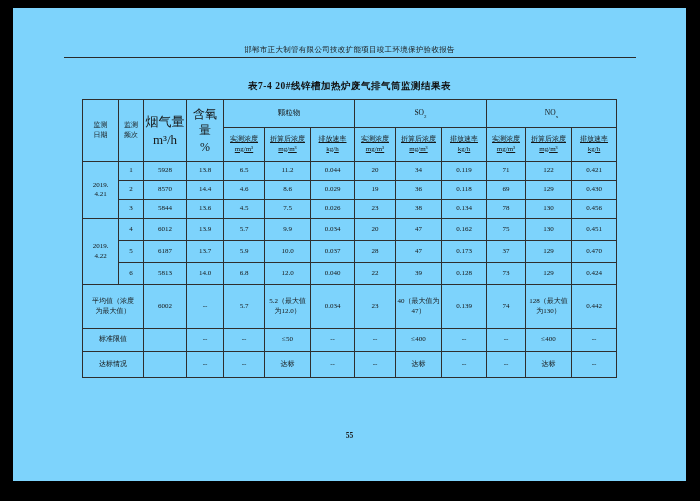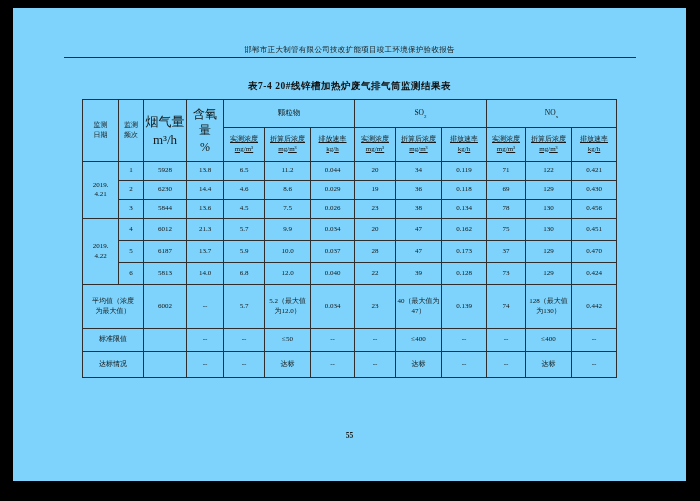--- a/index.html
+++ b/index.html
@@ -120,21 +120,21 @@
         <td>0.044</td>
         <td>20</td>
         <td>34</td>
         <td>0.119</td>
         <td>71</td>
         <td>122</td>
         <td>0.421</td>
       </tr>
       <tr class="dr">
         <td>2</td>
-        <td>6230</td>
+        <td>8570</td>
         <td>14.4</td>
         <td>4.6</td>
         <td>8.6</td>
         <td>0.029</td>
         <td>19</td>
         <td>36</td>
         <td>0.118</td>
         <td>69</td>
         <td>129</td>
         <td>0.430</td>
@@ -151,21 +151,21 @@
         <td>0.134</td>
         <td>78</td>
         <td>130</td>
         <td>0.456</td>
       </tr>
       <tr class="dr2">
         <td rowspan="3">2019.
 4.22</td>
         <td>4</td>
         <td>6012</td>
-        <td>21.3</td>
+        <td>13.9</td>
         <td>5.7</td>
         <td>9.9</td>
         <td>0.034</td>
         <td>20</td>
         <td>47</td>
         <td>0.162</td>
         <td>75</td>
         <td>130</td>
         <td>0.451</td>
       </tr>

